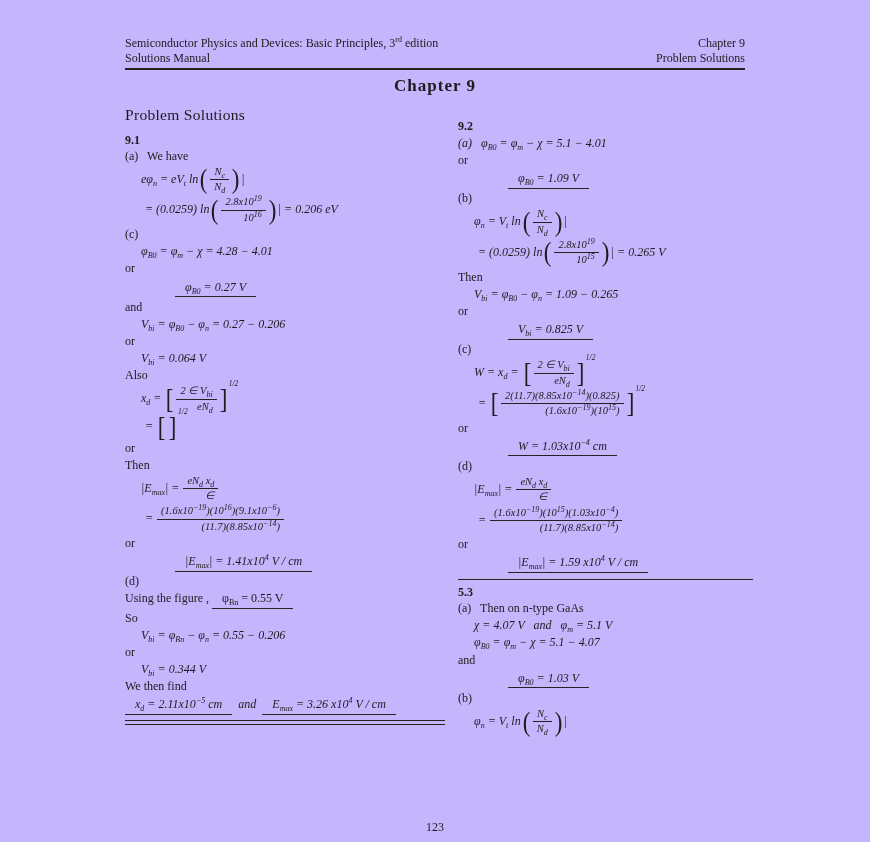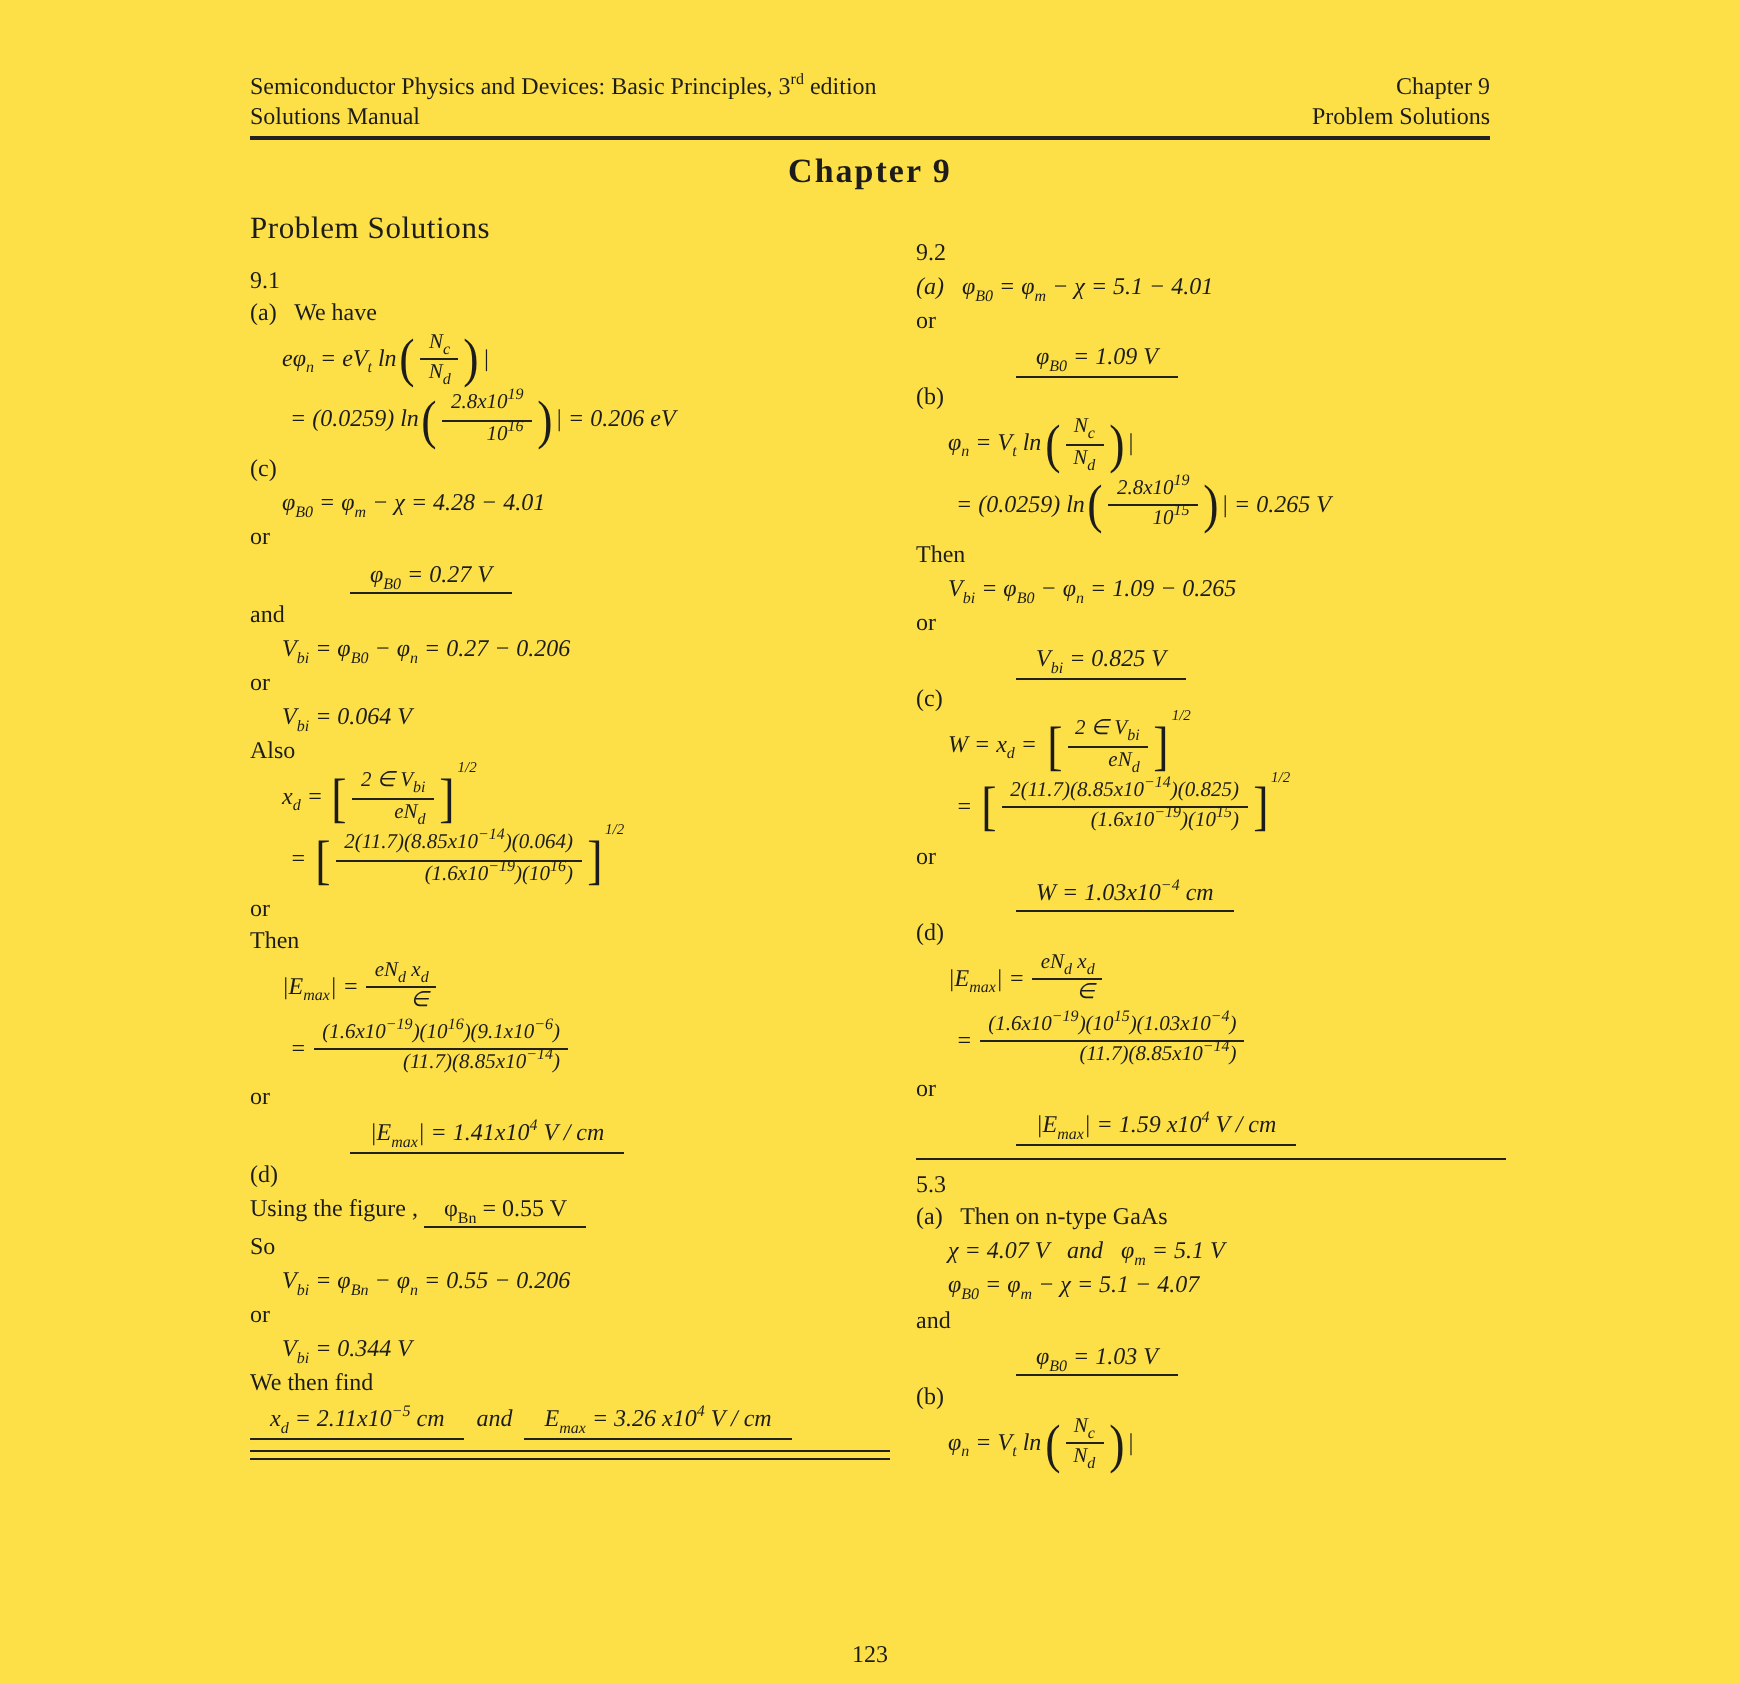--- a/index.html
+++ b/index.html
@@ -1,29 +1,29 @@
 <!DOCTYPE html>
 <html><head>
 <meta charset="utf-8">
 <style>
   html,body{margin:0;padding:0;background:#fff;}
-  .page{position:relative;width:870px;height:842px;background:#fde047;overflow:hidden;
+  .page{position:relative;width:870px;height:842px;background:#c4b5fd;overflow:hidden;
         font-family:"Liberation Serif", serif;color:#1c1c1c;}
   .header{position:absolute;left:125px;top:36px;width:620px;display:flex;
           justify-content:space-between;border-bottom:2px solid #222;padding-bottom:3px;
           font-size:12px;line-height:1.22;}
   .header .right{text-align:right;}
   .chapter-title{position:absolute;left:0;top:76px;width:870px;text-align:center;
           font-size:17px;font-weight:bold;letter-spacing:1px;}
   .section-heading{position:absolute;left:125px;top:106px;font-size:15.5px;letter-spacing:0.3px;}
   .col{position:absolute;}
   .col-left{left:125px;top:131px;width:320px;}
   .col-right{left:458px;top:117px;width:295px;}
   .line{font-size:12px;line-height:1.22;margin:1.5px 0;white-space:pre-wrap;}
-  .h{font-weight:normal;}
+  .h{font-weight:bold;}
   .eq{font-style:italic;margin:2.5px 0;}
   .ind1{margin-left:16px;}
   .ind2{margin-left:20px;}
   .ind3{margin-left:50px;}
   sub,sup{font-size:8px;line-height:0;}
   .frac{display:inline-block;vertical-align:middle;text-align:center;
         font-size:10.5px;line-height:1.2;margin:0 1px;}
   .frac .num{display:block;padding:0 4px 1px;font-family:Liberation Serif, serif;}
   .frac .den{display:block;border-top:1px solid #222;padding:1px 4px 0;text-align:right;}
   .bb{display:inline-block;vertical-align:middle;font-size:2.25em;line-height:0.85;
@@ -62,21 +62,21 @@
       <div class="line txt">(c)</div>
       <div class="line eq ind1">φ<sub>B0</sub> = φ<sub>m</sub> − χ = 4.28 − 4.01</div>
       <div class="line txt">or</div>
       <div class="line eq ind3"><span class="ul">φ<sub>B0</sub> = 0.27 V</span></div>
       <div class="line txt">and</div>
       <div class="line eq ind1">V<sub>bi</sub> = φ<sub>B0</sub> − φ<sub>n</sub> = 0.27 − 0.206</div>
       <div class="line txt">or</div>
       <div class="line eq ind1">V<sub>bi</sub> = 0.064 V</div>
       <div class="line txt">Also</div>
       <div class="line eq ind1">x<sub>d</sub> = <span class="bb">[</span><span class="frac"><span class="num">2 ∈ V<sub>bi</sub></span><span class="den">eN<sub>d</sub></span></span><span class="bb">]</span><sup>1/2</sup></div>
-      <div class="line eq ind2">= <span class="bb">[</span><span class="frac"><span class="num">2(11.7)(8.85x10<sup>−14</sup>)(0.064)</span><span class="den">(1.6x10<sup>−19</sup>)(10<sup>16</sup>)</span></span><span class="bb">]</span><sup>1/2</sup></div>
+      <div class="line eq ind2">= <span class="bb">[</span><span class="bb">]</span><sup>1/2</sup></div>
       <div class="line txt">or</div>
       <div class="line txt">Then</div>
       <div class="line eq ind1">|E<sub>max</sub>| = <span class="frac"><span class="num">eN<sub>d</sub> x<sub>d</sub></span><span class="den">∈</span></span></div>
       <div class="line eq ind2">= <span class="frac"><span class="num">(1.6x10<sup>−19</sup>)(10<sup>16</sup>)(9.1x10<sup>−6</sup>)</span><span class="den">(11.7)(8.85x10<sup>−14</sup>)</span></span></div>
       <div class="line txt">or</div>
       <div class="line eq ind3"><span class="ul">|E<sub>max</sub>| = 1.41x10<sup>4</sup> V / cm</span></div>
       <div class="line txt">(d)</div>
       <div class="line txt">Using the figure , <span class="ul">φ<sub>Bn</sub> = 0.55 V</span></div>
       <div class="line txt">So</div>
       <div class="line eq ind1">V<sub>bi</sub> = φ<sub>Bn</sub> − φ<sub>n</sub> = 0.55 − 0.206</div>

